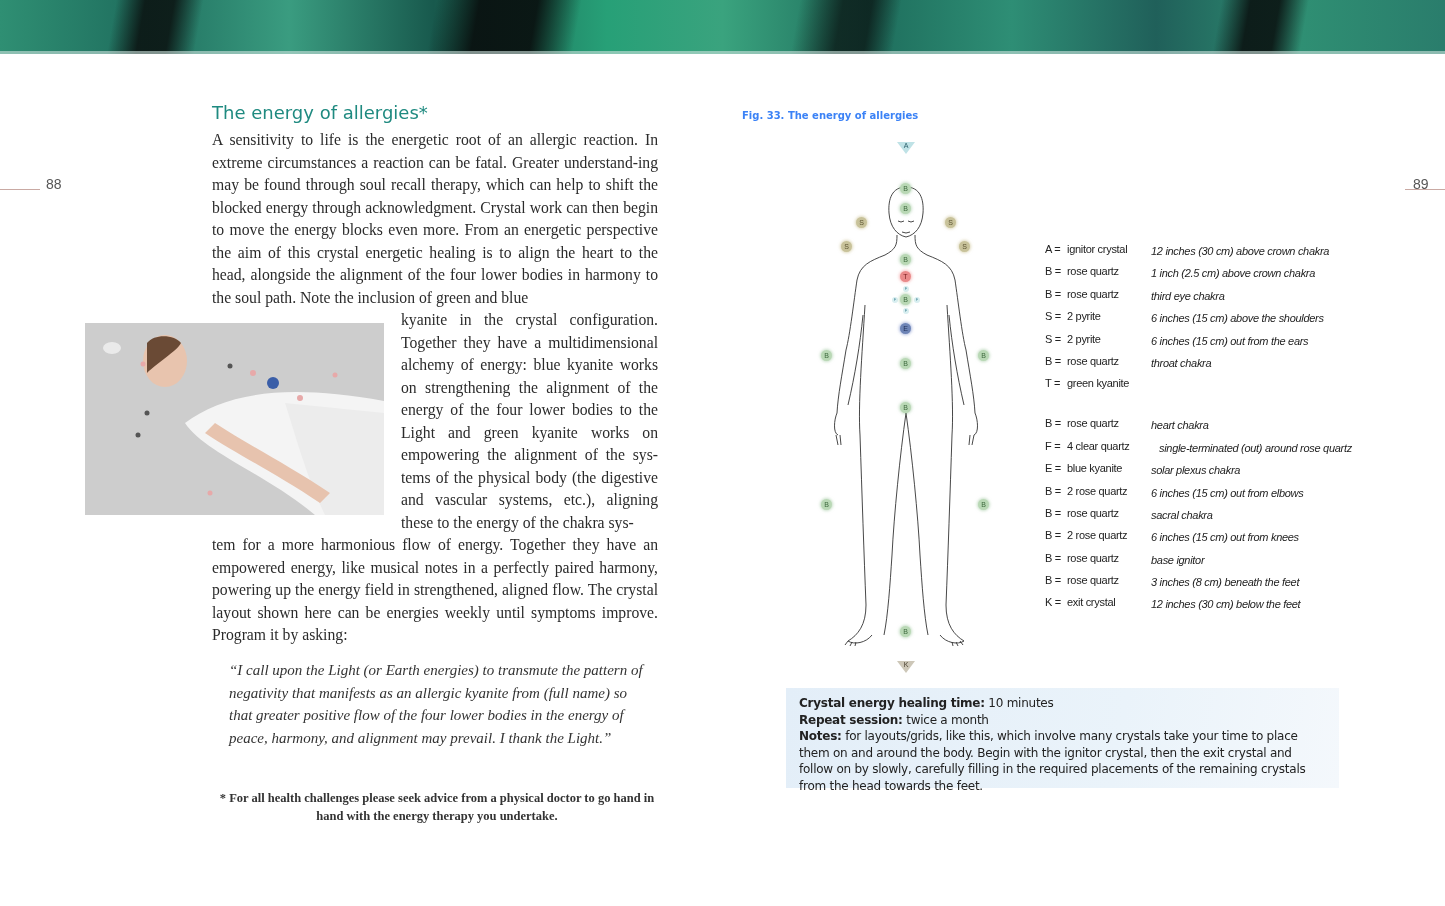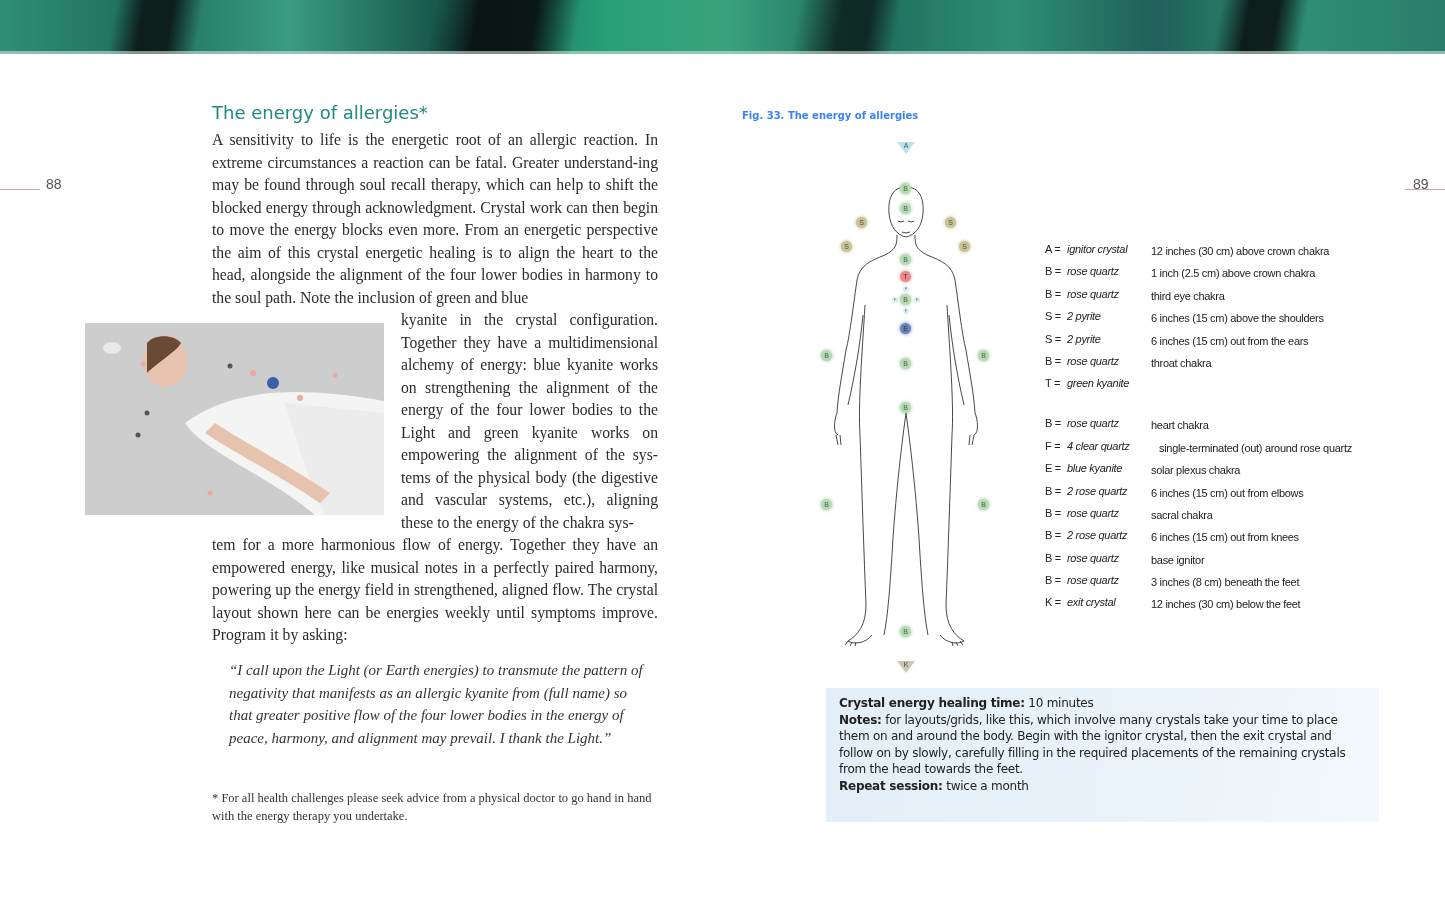--- a/index.html
+++ b/index.html
@@ -11,40 +11,40 @@
   }
   .banner::after { content:""; position:absolute; left:0; right:0; bottom:0; height:3px; background:#cfe3de; opacity:.6; }
   .pnum { position:absolute; top:176px; font-family:"Liberation Sans", sans-serif; font-size:14px; color:#555; }
   .pline { position:absolute; top:189px; height:1px; background:#c9a9a3; }
   .title { position:absolute; left:212px; top:102px; font-family:"DejaVu Sans", sans-serif; font-size:18px; color:#1f8a80; }
   .body-text { position:absolute; font-size:15.7px; line-height:22.5px; text-align:justify; color:#2b2b2b; }
   .body-text p { margin:0; }
   .photo { position:absolute; left:85px; top:323px; width:299px; height:192px; overflow:hidden;
     background: linear-gradient(160deg, #d8d8d8 0%, #c9c9c9 60%, #bdbdbd 100%); }
   .quote { position:absolute; left:229px; top:659px; width:420px; font-style:italic; font-size:15px; line-height:22.5px; color:#333; }
-  .footnote { position:absolute; left:212px; top:789px; width:450px; font-size:12.5px; line-height:18px; font-weight:normal; color:#333; }
+  .footnote { position:absolute; left:212px; top:789px; width:450px; font-size:12.5px; line-height:18px; font-weight:bold; color:#333;text-align:center; }
   .fig-title { position:absolute; left:742px; top:110px; font-family:"DejaVu Sans", sans-serif; font-size:10px; font-weight:bold; color:#3b82f6; }
   .figure { position:absolute; left:800px; top:135px; width:220px; height:545px; }
   .marker { position:absolute; width:11px; height:11px; border-radius:50%; font-family:"Liberation Sans", sans-serif; font-size:7px; line-height:11px; text-align:center; color:#345; box-shadow:0 0 3px 1px rgba(160,200,160,.6); }
   .m-B { background:#b9d8b5; color:#3e6a3e; }
   .m-S { background:#c8c29a; color:#5a5230; box-shadow:0 0 3px 1px rgba(200,190,140,.6); }
   .m-T { background:#e98a8a; color:#7a2020; box-shadow:0 0 3px 1px rgba(240,150,150,.6); }
   .m-E { background:#6d84b6; color:#1e2e58; box-shadow:0 0 3px 1px rgba(120,140,200,.6); }
   .m-F { width:6px; height:6px; line-height:6px; font-size:4px; background:#d8eef0; color:#4a8a99; box-shadow:none; }
   .tri { position:absolute; width:0; height:0; border-left:9px solid transparent; border-right:9px solid transparent; }
   .tri-label { position:absolute; width:18px; text-align:center; font-family:"Liberation Sans", sans-serif; font-size:7px; }
   .legend { position:absolute; left:1045px; top:243px; font-family:"Liberation Sans Narrow", "Liberation Sans", sans-serif; font-size:11px; color:#222; }
   .legend .row { display:flex; height:22.4px; letter-spacing:-0.3px; }
   .legend .row.tall { height:40px; }
   .legend .code { width:22px; }
-  .legend .stone { width:84px;font-style:italic; }
-  .legend .place { width:200px; line-height:17px; }
-  .infobox { position:absolute; left:786px; top:688px; width:553px; height:134px;
+  .legend .stone { width:84px; }
+  .legend .place { width:200px; line-height:17px;font-style:italic; }
+  .infobox { position:absolute; left:786px; top:688px; width:553px; height:100px;
     background: linear-gradient(100deg, #e3eef8 0%, #eaf3fa 60%, #f4f8fc 100%);
-    font-family:"DejaVu Sans", sans-serif; font-size:12px; line-height:16.5px; color:#222; box-sizing:border-box; padding:7px 14px 0 13px; letter-spacing:-0.25px;margin-left:40px; }
+    font-family:"DejaVu Sans", sans-serif; font-size:12px; line-height:16.5px; color:#222; box-sizing:border-box; padding:7px 14px 0 13px; letter-spacing:-0.25px; }
   .infobox b { font-weight:bold; }
   .infobox div { margin:0; }
 </style>
 </head>
 <body>
 
 <div class="banner"></div>
 
 <div class="pline" style="left:0; width:40px;"></div>
 <div class="pnum" style="left:46px;">88</div>
@@ -235,15 +235,15 @@
     </div>
   <div class="row">
       <span class="code">K =</span>
       <span class="stone">exit crystal</span>
       <span class="place">12 inches (30 cm) below the feet</span>
     </div>
 </div>
 
 <div class="infobox">
   <div><b>Crystal energy healing time:</b><span> 10 minutes</span></div>
+  <div><b>Repeat session:</b><span> twice a month</span></div>
   <div><b>Notes:</b><span> for layouts/grids, like this, which involve many crystals take your time to place them on and around the body.  Begin with the ignitor crystal, then the exit crystal and follow on by slowly, carefully filling in the required placements of the remaining crystals from the head towards the feet.</span></div>
-  <div><b>Repeat session:</b><span> twice a month</span></div>
 </div>
 
 </body></html>

